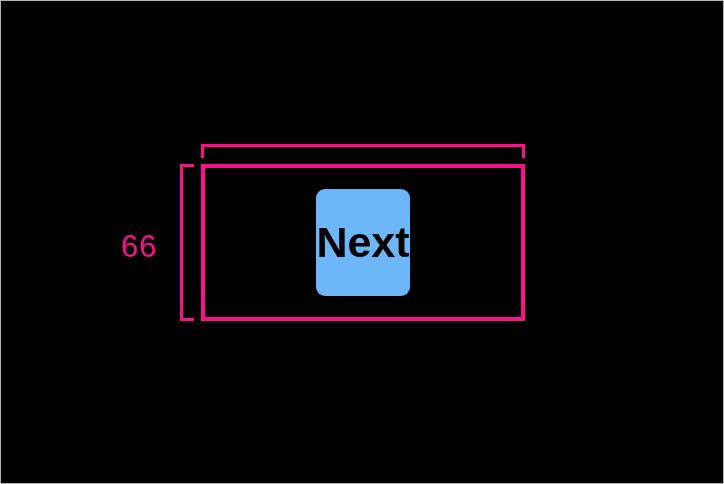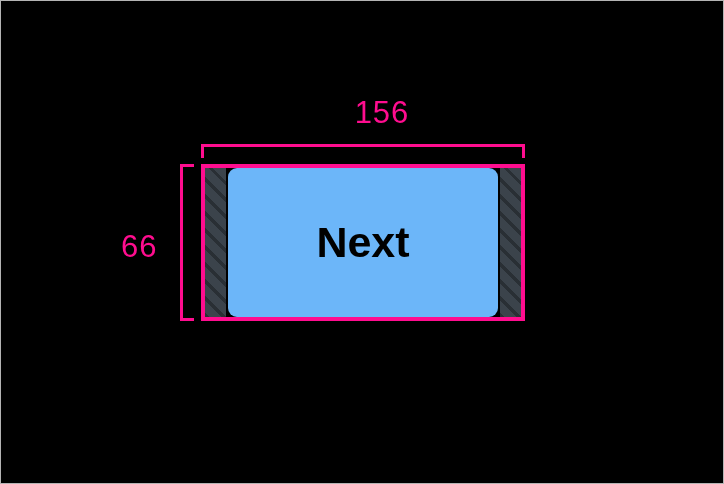--- a/index.html
+++ b/index.html
@@ -84,22 +84,23 @@
     height: 157px;
     box-sizing: border-box;
     border: 4px solid #ff0d8f;
   }
 
   
   #element-inner {
     position: absolute;
     inset: 0;
     display: flex;
-    flex-direction: row;
+    flex-direction: column;
     background: #000000;
+    align-items: center;
   }
 
   .hatch-band {
     flex: 0 0 21px;
     background-color: #3b434b;
     background-image: repeating-linear-gradient(
       45deg,
       rgba(0,0,0,0.30) 0px,
       rgba(0,0,0,0.30) 3px,
       rgba(0,0,0,0.00) 3px,
@@ -132,21 +133,20 @@
     line-height: 1;
     cursor: pointer;
     padding: 0;
   }
 </style>
 </head>
 <body>
 
 <div id="canvas">
 
-  <div class="dim-label" id="width-label">156</div>
 
   <div class="dim-label" id="height-label">66</div>
 
   <div id="width-bracket"></div>
 
   <div id="height-bracket"></div>
 
   <div id="element-highlight">
     <div id="element-inner">
 

